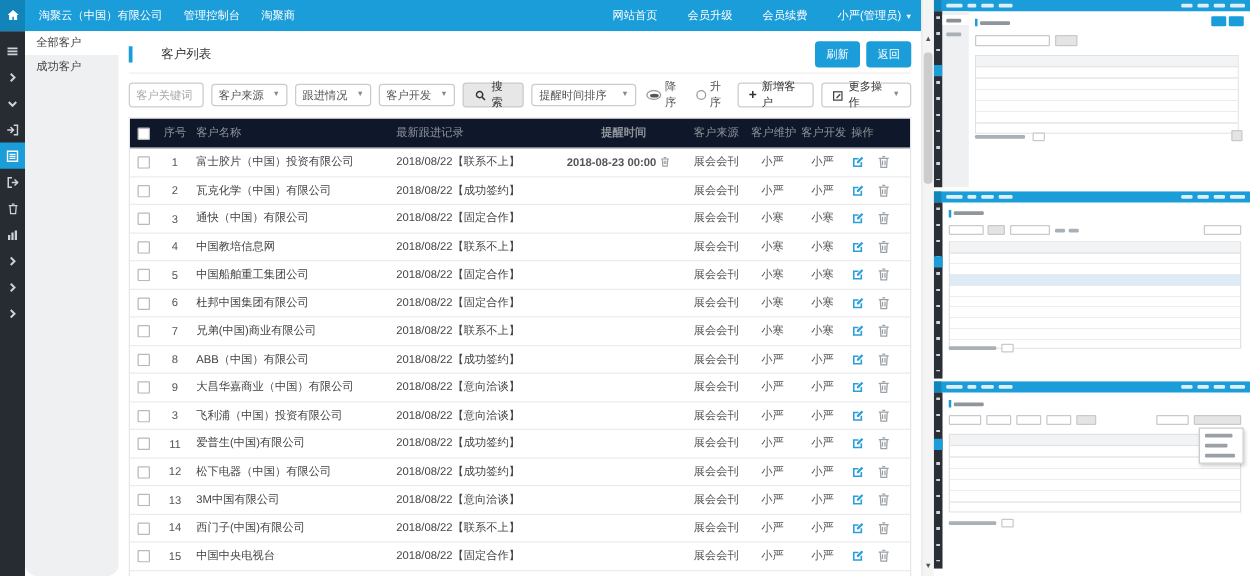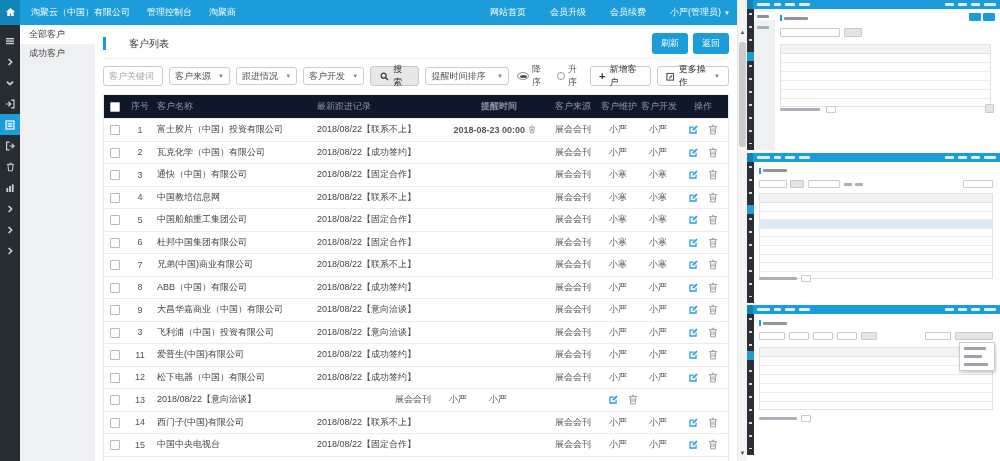--- a/index.html
+++ b/index.html
@@ -12,21 +12,21 @@
   .nav-left{display:flex;gap:17px;margin-left:11px;align-items:center;}
   .nav-right{margin-left:auto;display:flex;gap:24px;margin-right:7px;align-items:center;}
   .nav-item{white-space:nowrap;cursor:pointer;}
   .user-caret{font-size:6px;margin-left:3px;}
   
   .rail{position:absolute;left:0;top:25px;width:20px;height:436px;background:#272c33;
         display:flex;flex-direction:column;align-items:center;padding-top:5px;box-sizing:border-box;}
   .ric{width:20px;height:21px;display:flex;align-items:center;justify-content:center;color:#cdd2d8;flex:none;}
   .ric.active{background:#1b9dd9;color:#fff;}
   
-  .sidenav{position:absolute;left:20px;top:25px;width:75px;height:436px;background:#eef0f2;font-size:9px;color:#444;}
+  .sidenav{position:absolute;left:20px;top:25px;width:75px;height:436px;background:#eef0f2;font-size:9px;color:#444;border-radius:10px;}
   .sidenav .item{height:19px;line-height:19px;padding-left:9px;cursor:pointer;}
   .sidenav .item.active{background:#fff;}
   
   .content{position:absolute;left:95px;top:25px;width:642px;height:436px;background:#fff;box-sizing:border-box;}
   .titlebar{display:flex;align-items:center;height:30px;margin:3px 8px 0;border-bottom:1px solid #f0f0f0;}
   .page-title{font-size:10px;color:#333;border-left:3px solid #1b9dd9;padding-left:23px;line-height:13px;}
   .tb-actions{margin-left:auto;display:flex;gap:5px;}
   .btn-blue{background:#1b9dd9;color:#fff;font-size:9px;padding:4px 9px;border-radius:3px;cursor:pointer;}
   .filters{display:flex;align-items:center;gap:6px;margin:7px 8px 0;font-size:9px;height:20px;}
   .inp{width:48px;height:18px;border:1px solid #ccc;border-radius:3px;padding:0 5px;font-size:9px;color:#555;
@@ -52,21 +52,21 @@
   .tr.head{background:#0f172a;color:#8d939b;height:23px;}
   .td{padding:0 3px;overflow:hidden;white-space:nowrap;box-sizing:border-box;}
   .c-cb{width:22px;text-align:center;flex:none;}
   .c-no{width:28px;text-align:center;flex:none;}
   .c-name{width:160px;flex:none;color:#444;}
   .c-rec{width:136px;flex:none;color:#444;}
   .c-rem{width:98px;flex:none;text-align:right;padding-right:12px;font-weight:bold;}
   .c-src{width:50px;text-align:center;flex:none;}
   .c-keep{width:40px;text-align:center;flex:none;}
   .c-dev{width:40px;text-align:center;flex:none;}
-  .c-op{flex:1;text-align:center;}
+  .c-op{flex:1;}
   .tr.head .c-name,.tr.head .c-rec{color:#8d939b;}
   .tr.head .c-rem{text-align:center;padding-right:3px;}
   .cb{width:8px;height:8px;border:1px solid #b9b9b9;border-radius:1px;display:inline-block;background:#fff;vertical-align:middle;}
   .ic{display:inline-block;vertical-align:middle;cursor:pointer;line-height:0;}
   .ic+.ic{margin-left:7px;}
   .rem-ic{display:inline-block;vertical-align:-1px;margin-left:3px;line-height:0;cursor:pointer;}
   
   .vscroll{position:absolute;left:737px;top:0;width:10px;height:461px;background:#f4f4f4;border-left:1px solid #e7e7e7;box-sizing:border-box;}
   .vs-btn{position:absolute;left:0;width:9px;height:12px;color:#555;font-size:6px;display:flex;align-items:center;justify-content:center;cursor:pointer;}
   .vs-up{top:26px;}
@@ -558,20 +558,21 @@
         <svg width="10" height="11" viewBox="0 0 10 11">
                   <path d="M1 2.6h8M3.8 1.3h2.4M2.2 2.6l.5 7.3h4.6l.5-7.3M4 4.4v3.7M6 4.4v3.7" stroke="#9aa0a6" stroke-width="1" fill="none"></path>
                 </svg>
       </span>
     </div>
   </div>
 
   <div class="tr">
     <div class="td c-cb"><span class="cb"></span></div>
     <div class="td c-no">13</div>
+    <div class="td c-name">3M中国有限公司</div>
     <div class="td c-rec">2018/08/22【意向洽谈】</div>
     <div class="td c-rem"></div>
     <div class="td c-src">展会会刊</div>
     <div class="td c-keep">小严</div>
     <div class="td c-dev">小严</div>
     <div class="td c-op">
       <span class="ic">
         <svg width="11" height="11" viewBox="0 0 12 12">
                   <path d="M1.5 2.6h4.8V4H2.9v5.1h5.2V6.2h1.4v4.3h-8z" fill="#2b9fd9"></path>
                   <path d="M4.9 5.7L9.1 1.5l1.4 1.4-4.2 4.2H4.9z" fill="#2b9fd9"></path>

